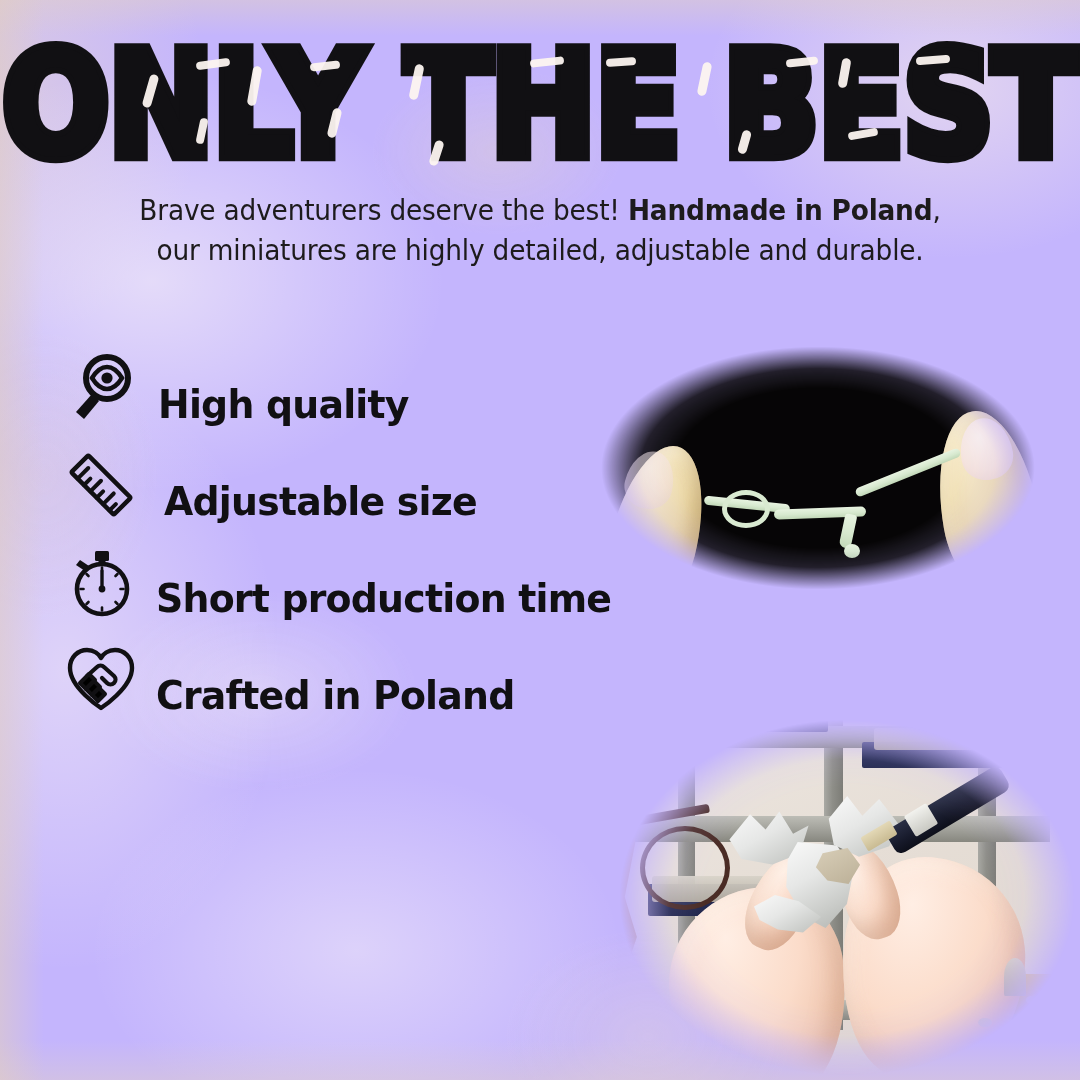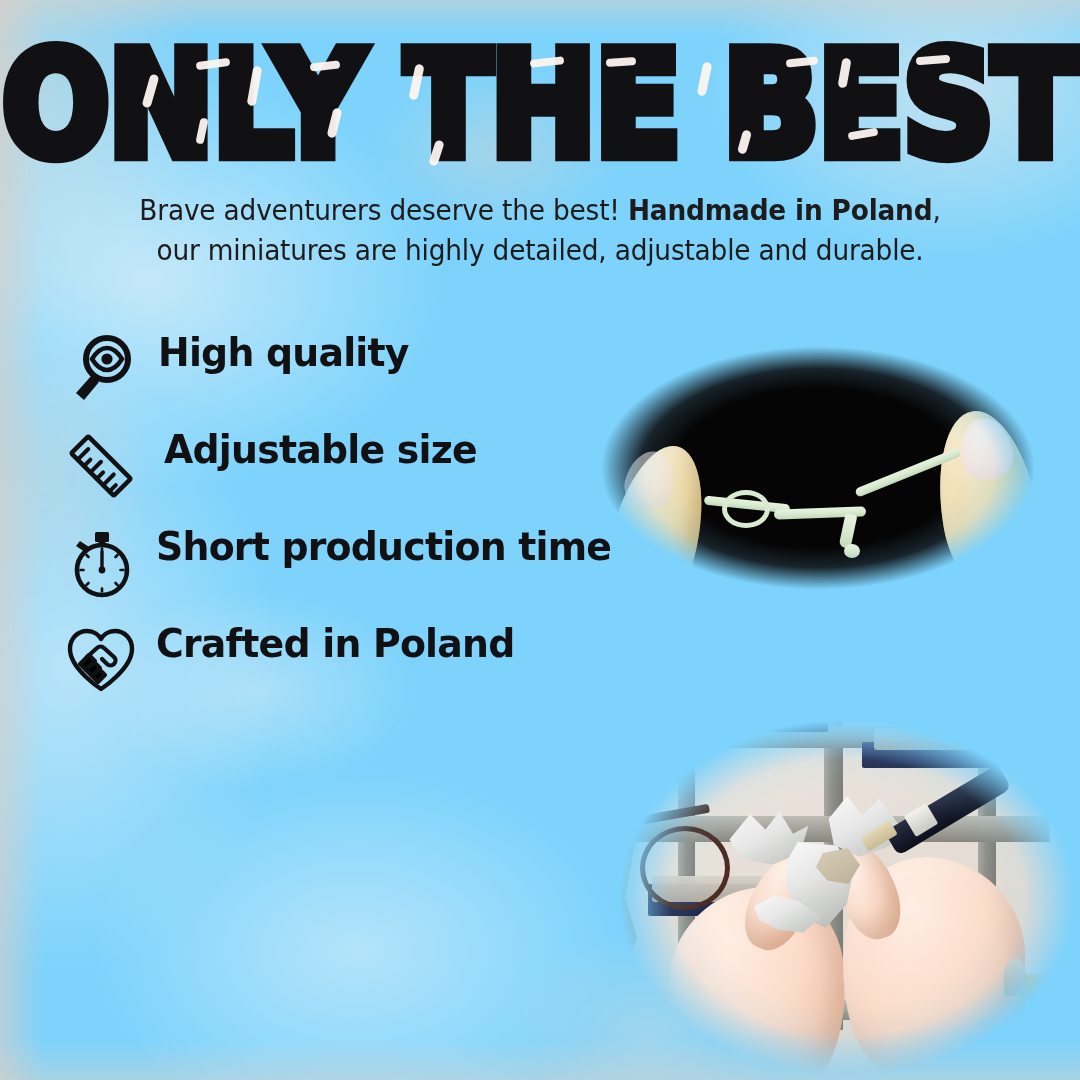--- a/index.html
+++ b/index.html
@@ -11,21 +11,21 @@
     height: 1080px;
     overflow: hidden;
     font-family: "Liberation Sans", sans-serif;
     background: #efdfd4;
   }
 
   #poster {
     position: relative;
     width: 1080px;
     height: 1080px;
-    background: #7dd3fc;
+    background: #c4b5fd;
     overflow: hidden;
   }
 
   
   .texture {
     position: absolute;
     inset: 0;
     pointer-events: none;
   }
   .tex-a {
@@ -104,21 +104,21 @@
 
   
   .features {
     position: absolute;
     top: 330px;
     left: 62px;
     width: 720px;
   }
   .feature-row {
     display: flex;
-    align-items: flex-start;
+    align-items: flex-end;
     height: 97px;
   }
   .feature-icon {
     width: 78px;
     min-width: 78px;
     height: 78px;
     display: flex;
     align-items: center;
     justify-content: center;
   }

